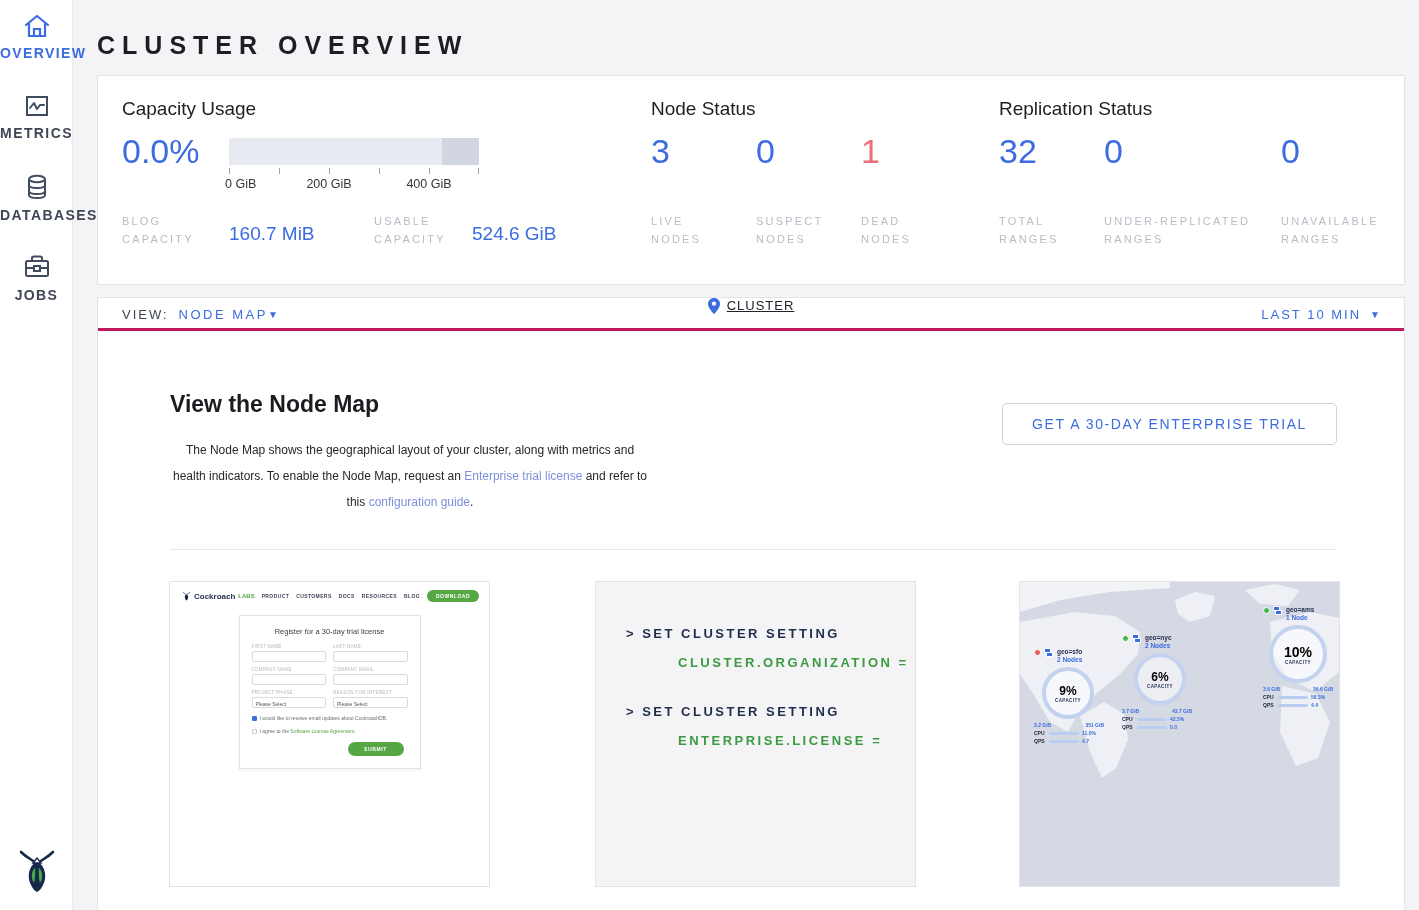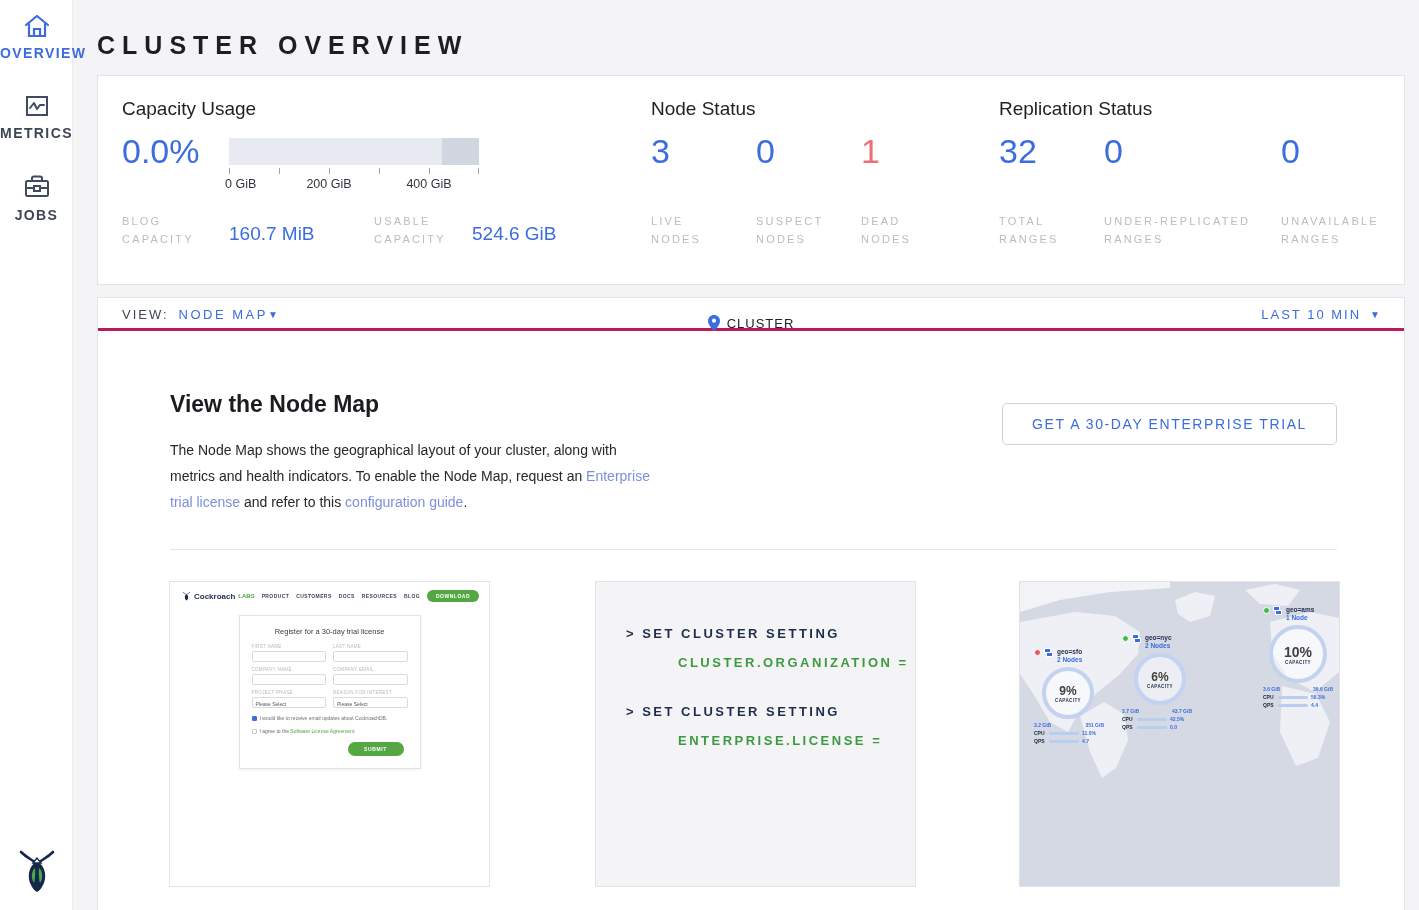--- a/index.html
+++ b/index.html
@@ -37,26 +37,26 @@
   .cap-tick-labels { position:relative; width:260px; height:16px; margin-top:2px; font-size:12.5px; color:#33353c; }
   .cap-tick-labels span { position:absolute; top:0; }
 
   
   .lower-card { position:absolute; left:0; top:277px; width:1308px; height:620px; }
   .viewbar { position:relative; height:33px; border-bottom:3px solid #be185d; }
   .vb-left { position:absolute; left:24px; top:0; height:33px; display:flex; align-items:center; gap:10px; }
   .vb-label { font-size:13px; letter-spacing:2px; color:#3e4554; }
   .vb-value { font-size:13px; letter-spacing:2.5px; color:#3b6ce0; cursor:pointer; display:flex; align-items:center; gap:0; }
   .caret { font-size:10px; color:#3b6ce0; }
-  .vb-center { position:absolute; left:0; right:0; top:0; height:33px; display:flex; align-items:flex-end; justify-content:center; gap:7px; font-size:13px; letter-spacing:1px; color:#22232a; }
+  .vb-center { position:absolute; left:0; right:0; top:0; height:33px; display:flex; align-items:flex-start; justify-content:center; gap:7px; font-size:13px; letter-spacing:1px; color:#22232a;text-decoration:underline; }
   .vb-right { position:absolute; right:22px; top:0; height:33px; display:flex; align-items:center; gap:9px; font-size:13px; letter-spacing:2px; color:#3b6ce0; cursor:pointer; }
 
   .content { position:relative; height:586px; }
   .nm-heading { position:absolute; left:72px; top:60px; font-size:23px; font-weight:600; color:#1b1c20; }
-  .nm-desc { position:absolute; left:72px; top:106px; width:480px; font-size:14px; line-height:26px; color:#26272c; }
+  .nm-desc { position:absolute; left:72px; top:106px; width:480px; font-size:12px; line-height:26px; color:#26272c;text-align:center; }
   .link { color:#7d8fdc; cursor:pointer; text-decoration:none; }
   .trial-btn { position:absolute; right:67px; top:72px; background:#fff; border:1px solid #ccd2dc; border-radius:5px; padding:12px 29px; font-size:14px; letter-spacing:1.6px; color:#3b6ce0; cursor:pointer; font-family:inherit; }
   .nm-divider { position:absolute; left:72px; right:67px; top:218px; height:1px; background:#e6e7ea; }
 
   .step-card { position:absolute; top:250px; width:321px; height:306px; border:1px solid #e2e3e7; background:#fff; }
   .step-img { position:relative; width:319px; height:200px; overflow:hidden; }
   .step-caption { padding:34px 28px 0 28px; font-size:14.5px; line-height:26px; color:#26272c; }
   .step-caption b { font-weight:bold; color:#191a1e; }
 
   
@@ -88,21 +88,21 @@
   .map-card { position:relative; width:100%; height:100%; background:#d5d9e4; }
   .map-card svg.world { position:absolute; left:0; top:0; }
   .loc { position:absolute; }
   .loc-head { display:flex; align-items:flex-start; gap:3px; }
   .loc-dot { width:7px; height:7px; border-radius:50%; margin-top:1px; }
   .loc-dot.red { background:#e35b5b; border:1px solid #fff; }
   .loc-dot.green { background:#46b94a; border:1px solid #fff; }
   .loc-name { font-size:6.5px; font-weight:bold; color:#1f2a4d; line-height:8px; }
   .loc-nodes { font-size:6.5px; font-weight:bold; color:#3b6ce0; }
   .gauge { position:relative; border:4px solid #c3d2ef; border-radius:50%; background:rgba(255,255,255,.55); display:flex; flex-direction:column; align-items:center; justify-content:center; margin-top:4px; }
-  .gauge-pct { font-size:12px; font-weight:bold; color:#404040; }
+  .gauge-pct { font-size:12px; font-weight:bold; color:#000000; }
   .gauge-cap { font-size:4.5px; font-weight:bold; letter-spacing:.4px; color:#1f2a4d; }
   .loc-stats { margin-top:3px; font-size:5px; color:#3b6ce0; font-weight:bold; }
   .loc-caprow { display:flex; justify-content:space-between; width:70px; margin-bottom:2px; }
   .loc-row { display:flex; align-items:center; gap:3px; margin-top:2px; }
   .loc-row .lbl { color:#23293c; font-weight:bold; font-size:5px; width:12px; }
   .loc-row .minibar { width:30px; height:3px; background:#b9cdf0; border-radius:2px; }
   .loc-row .val { color:#3b6ce0; }
 
   .node-stack { position:relative; width:10px; height:10px; }
   .node-stack i { position:absolute; width:7px; height:5px; background:#3b6ce0; border:1px solid #fff; }
@@ -124,20 +124,29 @@
       <div class="side-label">OVERVIEW</div>
     </div>
     <div class="side-item">
       <svg width="28" height="26" viewBox="0 0 28 26">
         <rect x="4" y="4" width="20" height="18" fill="none" stroke="#414b60" stroke-width="2"></rect>
         <path d="M7 15 L11 10 L14 16 L17 12 L21 12" fill="none" stroke="#414b60" stroke-width="2" stroke-linejoin="round" stroke-linecap="round"></path>
       </svg>
       <div class="side-label">METRICS</div>
     </div>
     <div class="side-item">
+      <svg width="28" height="28" viewBox="0 0 28 28">
+        <ellipse cx="14" cy="6" rx="8" ry="3.2" fill="none" stroke="#414b60" stroke-width="2"></ellipse>
+        <path d="M6 6 L6 22 C6 23.8 9.6 25 14 25 C18.4 25 22 23.8 22 22 L22 6" fill="none" stroke="#414b60" stroke-width="2"></path>
+        <path d="M6 12 C6 13.8 9.6 15 14 15 C18.4 15 22 13.8 22 12" fill="none" stroke="#414b60" stroke-width="2"></path>
+        <path d="M6 18 C6 19.8 9.6 21 14 21 C18.4 21 22 19.8 22 18" fill="none" stroke="#414b60" stroke-width="2"></path>
+      </svg>
+      <div class="side-label">DATABASES</div>
+    </div>
+    <div class="side-item">
       <svg width="30" height="28" viewBox="0 0 30 28">
         <rect x="4" y="8" width="22" height="15" rx="1.5" fill="none" stroke="#414b60" stroke-width="2"></rect>
         <path d="M10 8 L10 5 C10 4 11 3.5 12 3.5 L18 3.5 C19 3.5 20 4 20 5 L20 8" fill="none" stroke="#414b60" stroke-width="2"></path>
         <rect x="12" y="13" width="6" height="5" fill="none" stroke="#414b60" stroke-width="2"></rect>
         <path d="M4 15 L12 15 M18 15 L26 15" stroke="#414b60" stroke-width="2"></path>
       </svg>
       <div class="side-label">JOBS</div>
     </div>
 
     <div class="side-logo">

